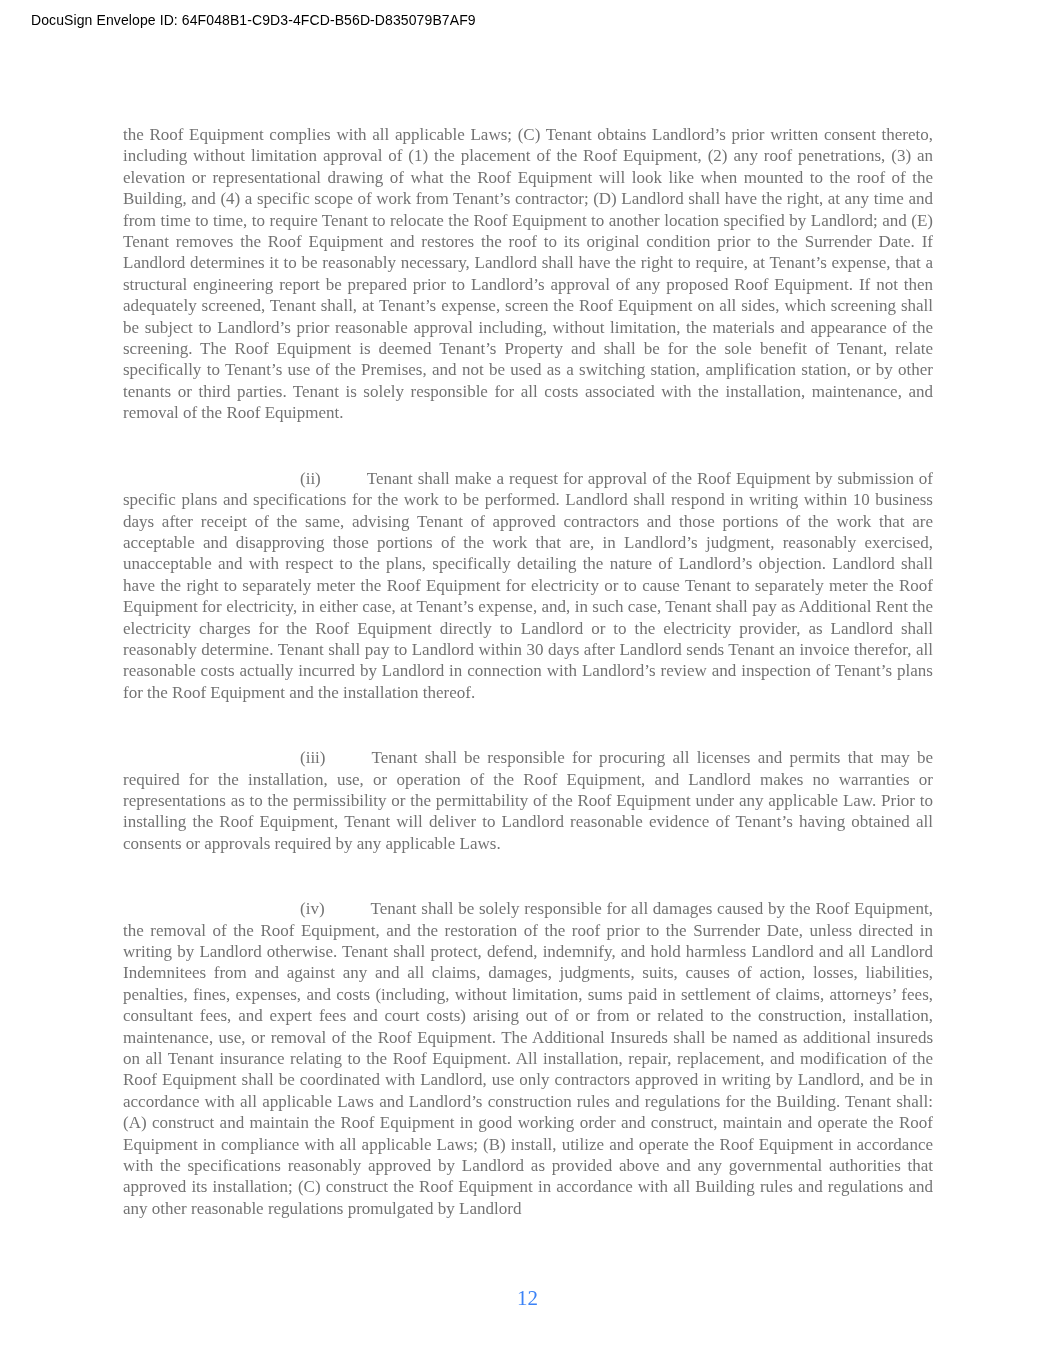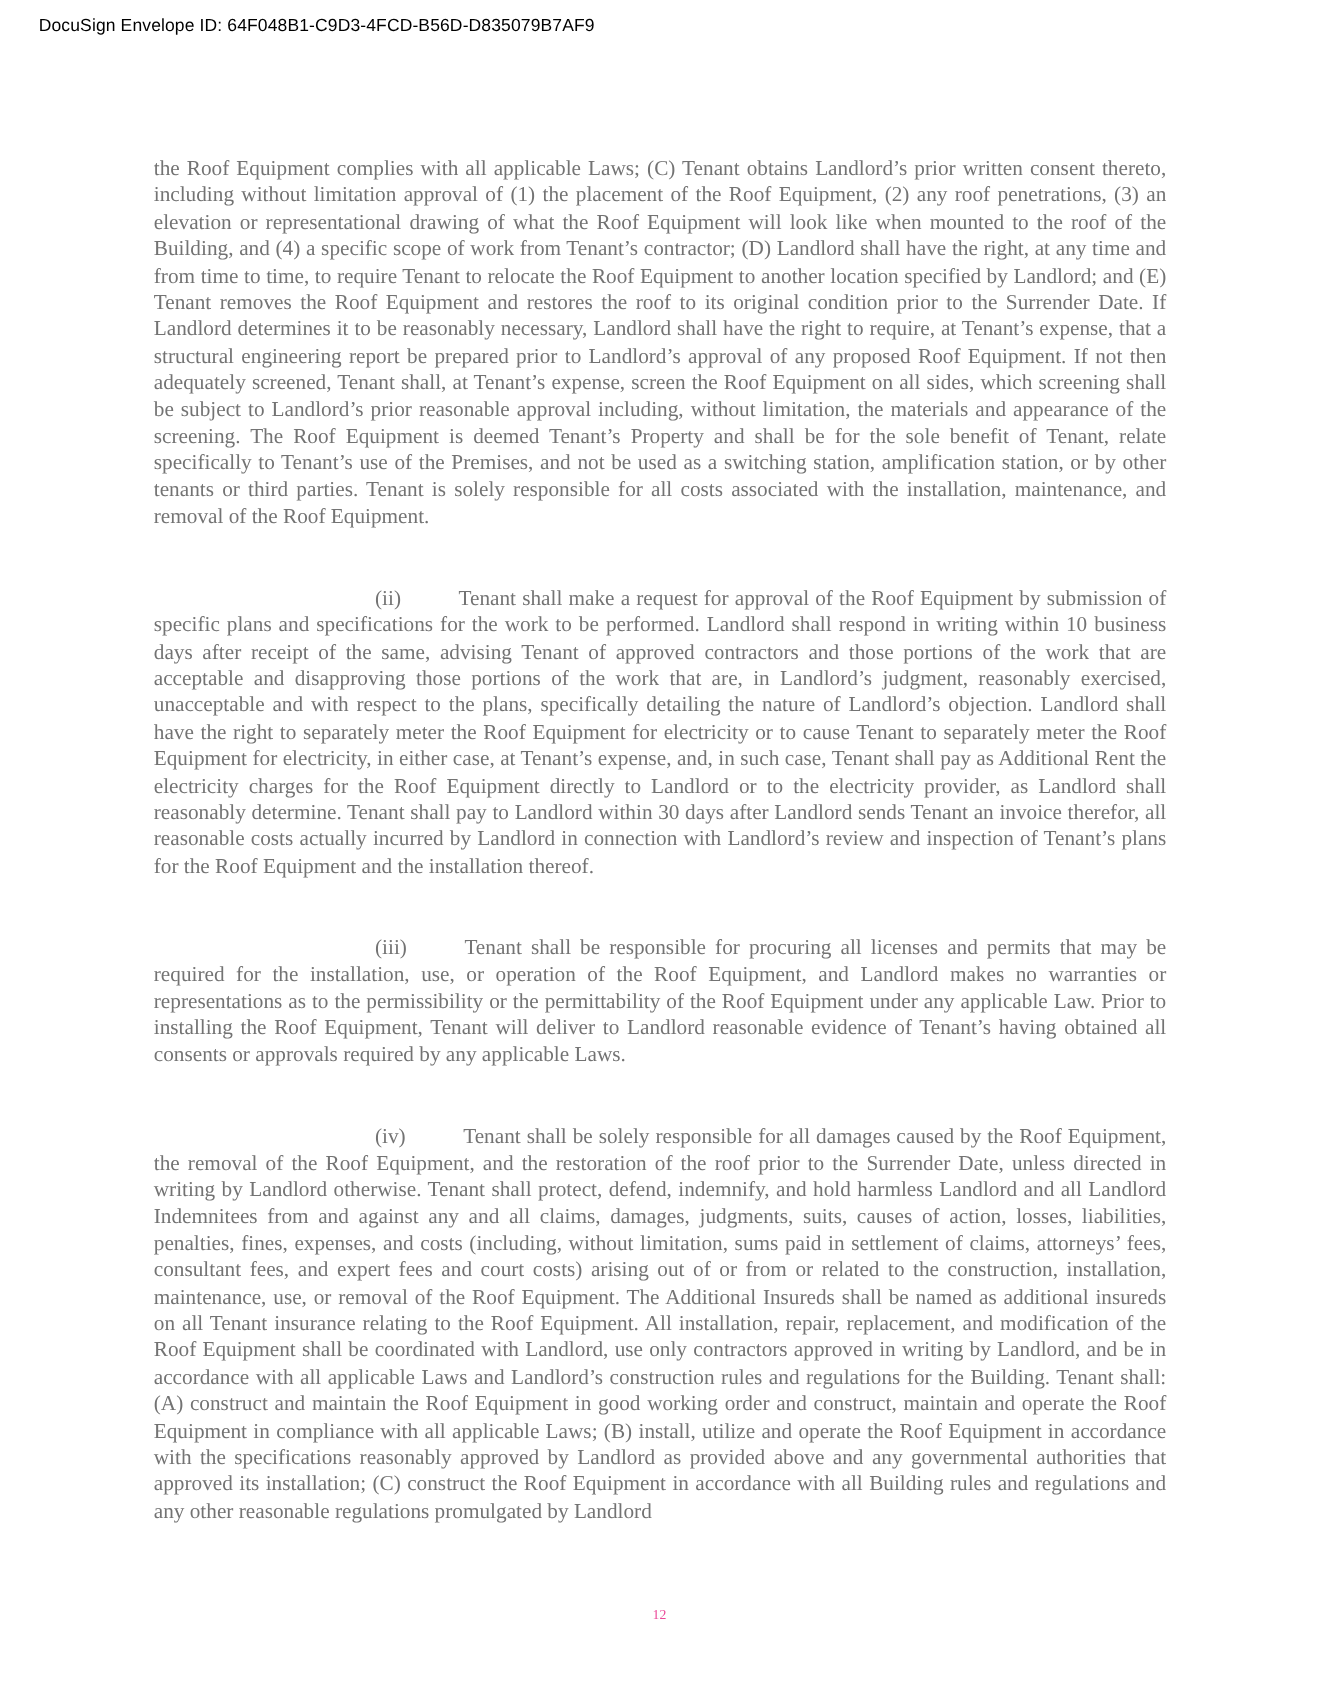--- a/index.html
+++ b/index.html
@@ -38,22 +38,22 @@
   }
   .para + .para { margin-top: 29px; }
   .para.indented { text-indent: 177px; margin-top: 44px; }
   .tab-gap { display: inline-block; width: 46px; }
   .page-number {
     position: absolute;
     left: 0;
     top: 1286px;
     width: 100%;
     text-align: center;
-    font-size: 11px;
-    color: #ec4899;
+    font-size: 21px;
+    color: #3b82f6;
   }
 </style>
 </head>
 <body>
 
 <div class="page">
 
   <div class="envelope-header">DocuSign Envelope ID: 64F048B1-C9D3-4FCD-B56D-D835079B7AF9</div>
 
   <div class="content">

